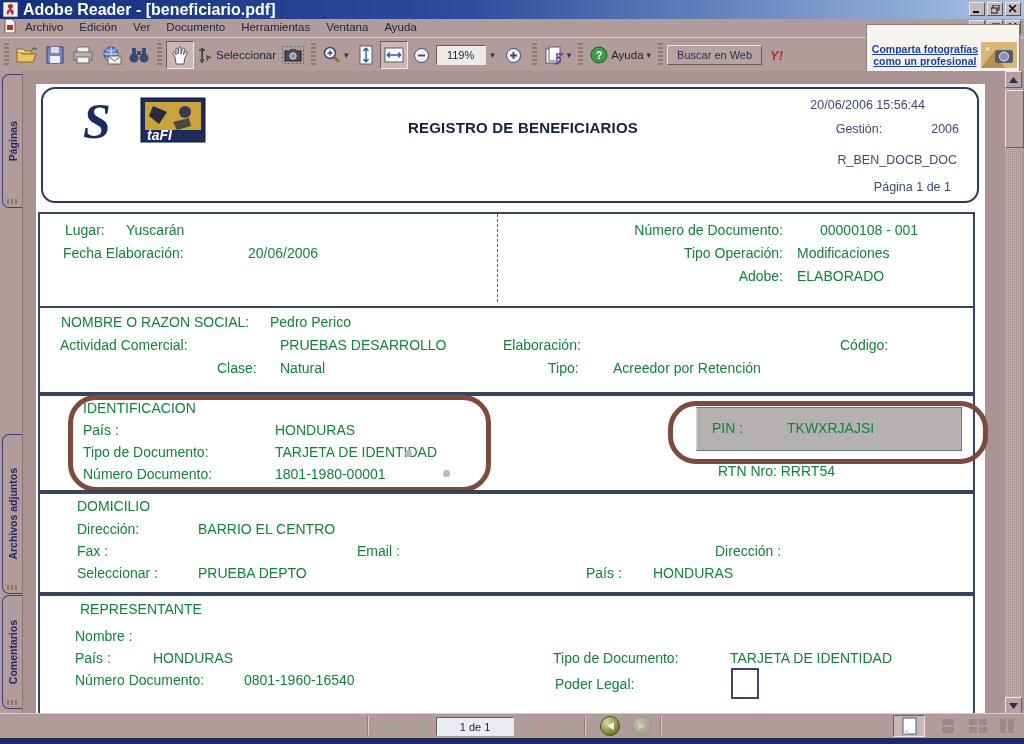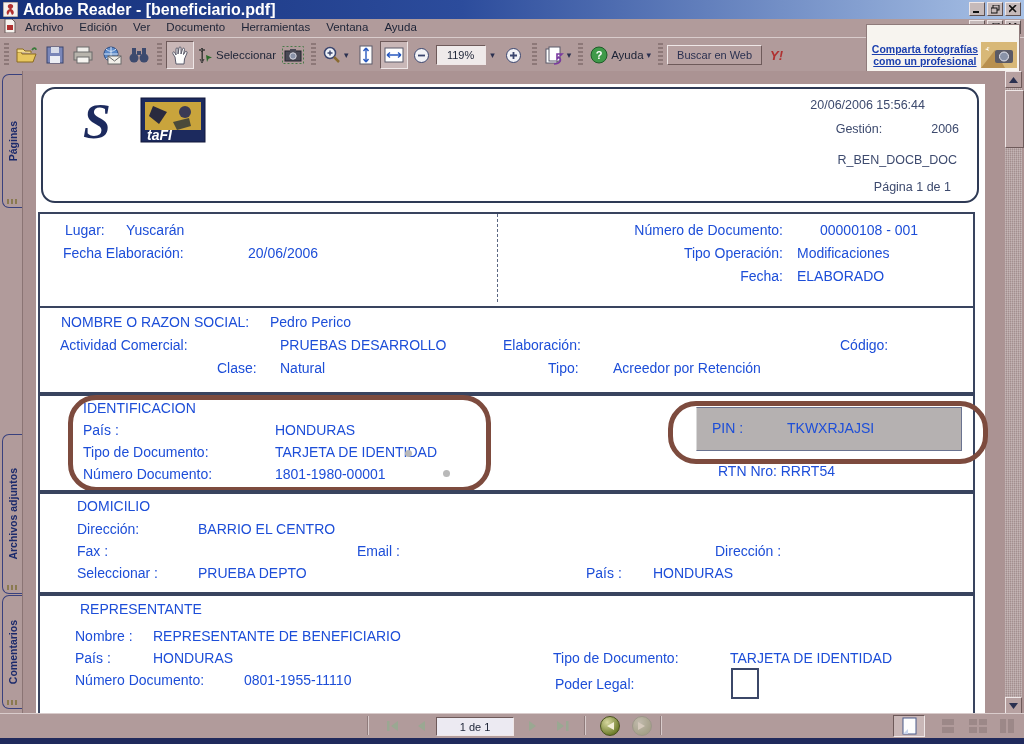--- a/index.html
+++ b/index.html
@@ -62,21 +62,21 @@
   .vscroll{position:absolute;right:2px;top:0;bottom:0;width:17px;background:#b4a0a0;
     background-image:repeating-linear-gradient(90deg,rgba(255,255,255,.22) 0 1px,transparent 1px 2px),
       repeating-linear-gradient(0deg,rgba(110,90,90,.25) 0 1px,transparent 1px 2px);}
   .sbtn{position:absolute;left:0;width:17px;height:17px;background:#b7a1a1;border:1px solid;
     border-color:#efe7e7 #6e5a5a #6e5a5a #efe7e7;display:flex;align-items:center;justify-content:center;
     font-size:8px;color:#2a3050;padding:0;}
   .sthumb{position:absolute;left:0;top:19px;width:17px;height:56px;background:#b7a1a1;border:1px solid;
     border-color:#efe7e7 #6e5a5a #6e5a5a #efe7e7;}
   
   .page{position:absolute;left:13px;top:13px;width:949px;height:630px;background:#ffffff;}
-  .t{position:absolute;font-size:14px;color:#1d4ed8;white-space:nowrap;}
+  .t{position:absolute;font-size:14px;color:#15803d;white-space:nowrap;}
   .box{position:absolute;border:2px solid #39445f;}
   .headerbox{position:absolute;left:5px;top:3px;width:934px;height:112px;
     border:2px solid #2e3a55;border-radius:14px;}
   .doc-title{position:absolute;left:0;right:0;top:30px;text-align:center;padding-left:26px;
     font-size:15px;font-weight:bold;color:#16203f;letter-spacing:.2px;}
   .hsmall{position:absolute;font-size:12.5px;color:#3d4a6e;white-space:nowrap;}
   .caption{position:absolute;left:2px;top:62px;width:218px;text-align:center;
     font-style:italic;font-size:13px;color:#38455f;line-height:16px;}
   .oval{position:absolute;border:5px solid #7d4b3e;border-radius:28px;}
   .dashline{position:absolute;border-left:1px dashed #5b6782;width:0;}
@@ -332,41 +332,42 @@
       <div class="headerbox">
         <svg style="position:absolute;left:40px;top:7px" width="130" height="52">
           <rect x="58" y="2" width="64" height="44" fill="#1c2a5e" stroke="#10173a"></rect>
           <rect x="62" y="6" width="56" height="28" fill="#c9a43c"></rect>
           <path d="M70 10 l14 6 -8 12 -10 -8 z" fill="#2a2a3e"></path>
           <circle cx="102" cy="16" r="6" fill="#3a3a55"></circle>
           <path d="M90 26 l16 -4 2 8 -14 4 z" fill="#4a4a3a"></path>
           <text x="64" y="44" font-size="14" font-weight="bold" font-style="italic" fill="#ffffff" font-family="Liberation Sans, sans-serif">taFI</text>
           <text x="0" y="42" font-size="50" font-weight="bold" font-style="italic" fill="#1c2a5e" font-family="Liberation Serif, serif">S</text>
         </svg>
+        <div class="doc-title">REGISTRO DE BENEFICIARIOS</div>
         <span class="hsmall" style="right:52px;top:9px">20/06/2006 15:56:44</span>
         <span class="hsmall" style="right:18px;top:33px">
           <span>Gestión:</span>
           <span style="display:inline-block;width:42px"></span>
           <span>2006</span>
         </span>
         <span class="hsmall" style="right:20px;top:64px">R_BEN_DOCB_DOC</span>
         <span class="hsmall" style="right:26px;top:91px">Página 1 de 1</span>
       </div>
 
       <div class="box" style="left:2px;top:128px;width:933px;height:92px"></div>
       <div class="dashline" style="left:461px;top:130px;height:88px"></div>
       <span class="t" style="left:29px;top:138px">Lugar:</span>
       <span class="t" style="left:90px;top:138px">Yuscarán</span>
       <span class="t" style="left:27px;top:161px">Fecha Elaboración:</span>
       <span class="t" style="left:212px;top:161px">20/06/2006</span>
       <span class="t" style="right:202px;top:138px">Número de Documento:</span>
       <span class="t" style="left:784px;top:138px">00000108 -  001</span>
       <span class="t" style="right:202px;top:161px">Tipo Operación:</span>
       <span class="t" style="left:761px;top:161px">Modificaciones</span>
-      <span class="t" style="right:202px;top:184px">Fecha:</span>
+      <span class="t" style="right:202px;top:184px">Adobe:</span>
       <span class="t" style="left:761px;top:184px">ELABORADO</span>
 
       <div class="box" style="left:2px;top:222px;width:933px;height:86px"></div>
       <span class="t" style="left:25px;top:230px">NOMBRE O RAZON SOCIAL:</span>
       <span class="t" style="left:234px;top:230px">Pedro Perico</span>
       <span class="t" style="left:24px;top:253px">Actividad Comercial:</span>
       <span class="t" style="left:244px;top:253px">PRUEBAS DESARROLLO</span>
       <span class="t" style="left:467px;top:253px">Elaboración:</span>
       <span class="t" style="left:804px;top:253px">Código:</span>
       <span class="t" style="left:181px;top:276px">Clase:</span>
@@ -403,25 +404,24 @@
       <span class="t" style="left:321px;top:459px">Email :</span>
       <span class="t" style="left:679px;top:459px">Dirección :</span>
       <span class="t" style="left:41px;top:481px">Seleccionar :</span>
       <span class="t" style="left:162px;top:481px">PRUEBA DEPTO</span>
       <span class="t" style="left:550px;top:481px">País :</span>
       <span class="t" style="left:617px;top:481px">HONDURAS</span>
 
       <div class="box" style="left:2px;top:508px;width:933px;height:124px"></div>
       <span class="t" style="left:44px;top:517px">REPRESENTANTE</span>
       <span class="t" style="left:39px;top:544px">Nombre :</span>
-      <span class="t" style="left:117px;top:544px">REPRESENTANTE DE BENEFICIARIO</span>
       <span class="t" style="left:39px;top:566px">País :</span>
       <span class="t" style="left:117px;top:566px">HONDURAS</span>
       <span class="t" style="left:39px;top:588px">Número Documento:</span>
-      <span class="t" style="left:208px;top:588px">0801-1955-11110</span>
+      <span class="t" style="left:208px;top:588px">0801-1960-16540</span>
       <span class="t" style="left:517px;top:566px">Tipo de Documento:</span>
       <span class="t" style="left:694px;top:566px">TARJETA DE IDENTIDAD</span>
       <span class="t" style="left:519px;top:592px">Poder Legal:</span>
       <span class="checkbox"></span>
 
     </div>
   </div>
 
   <div class="vscroll">
     <button class="sbtn" style="top:0">

